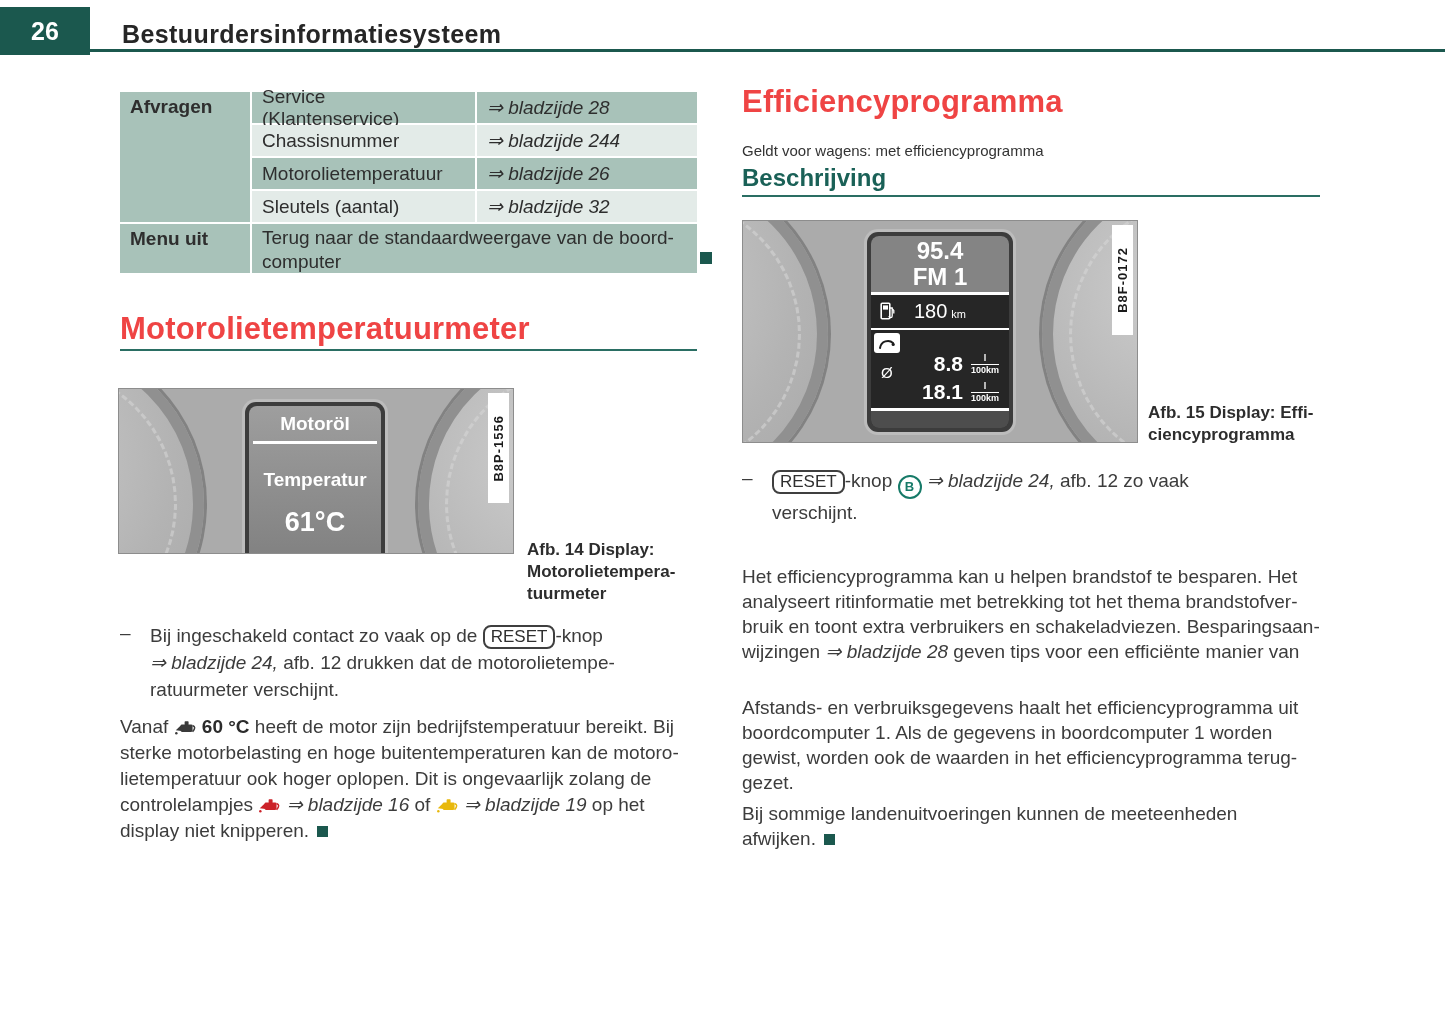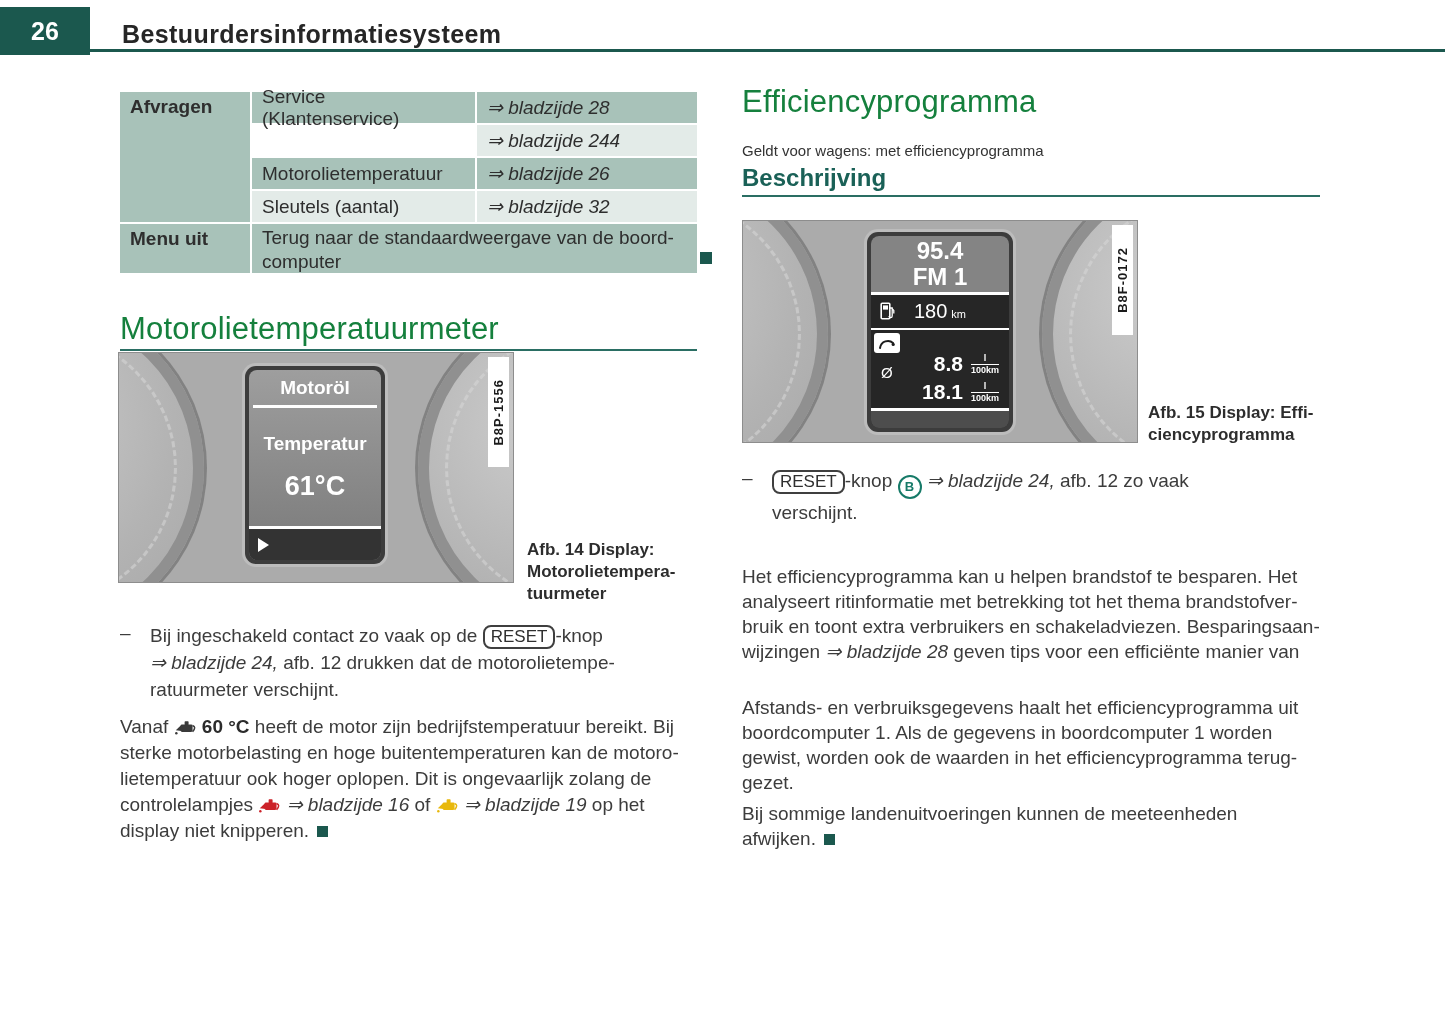--- a/index.html
+++ b/index.html
@@ -18,21 +18,21 @@
   .cell{position:absolute;font-size:19px;display:flex;align-items:center;padding:0 10px;box-sizing:border-box;color:#2e2e2e;}
   .cell.dark{background:#a8c2b9;}
   .cell.light{background:#e3ebe8;}
   .cell.top{align-items:flex-start;padding-top:4px;}
   .cell.bold{font-weight:bold;}
   .cell.ref{font-style:italic;}
   .exit-cell{line-height:24px;align-items:flex-start;padding-top:2px;}
   .end-square{position:absolute;width:12px;height:12px;background:#1b584e;}
 
   
-  .h1{position:absolute;font-size:31px;font-weight:normal;color:#15803d;letter-spacing:.2px;}
+  .h1{position:absolute;font-size:31px;font-weight:bold;color:#ef4444;letter-spacing:.2px;}
   .h2{position:absolute;font-size:24px;font-weight:bold;color:#1a6157;}
   .h-underline{position:absolute;height:2px;background:#2a6e63;}
   .applies-note{position:absolute;font-size:15px;color:#333;}
 
   
   .figure{position:absolute;background:#ababab;overflow:hidden;border:1px solid #8d8d8d;box-sizing:border-box;}
   .gauge{position:absolute;width:330px;height:330px;border-radius:50%;
          background:radial-gradient(circle at 38% 35%, #cdcdcd, #b3b3b3 62%, #a7a7a7);
          border:11px solid #909090;box-shadow:0 0 0 3px #828282;box-sizing:border-box;}
   .gauge::after{content:"";position:absolute;inset:16px;border-radius:50%;border:3px dashed #d8d8d8;opacity:.55;}
@@ -95,34 +95,35 @@
   <div class="header-rule"></div>
   <div class="page-num-box">
     <span>26</span>
   </div>
   <div class="page-title">Bestuurdersinformatiesysteem</div>
 
   <div class="menu-table">
     <div class="cell dark top bold" style="left:0;top:0;width:130px;height:130px;">Afvragen</div>
     <div class="cell dark" style="left:132px;top:0;width:223px;height:31px;">Service (Klantenservice)</div>
     <div class="cell dark ref" style="left:357px;top:0;width:220px;height:31px;">⇒ bladzijde 28</div>
+    <div class="cell light" style="left:132px;top:33px;width:223px;height:31px;">Chassisnummer</div>
     <div class="cell light ref" style="left:357px;top:33px;width:220px;height:31px;">⇒ bladzijde 244</div>
     <div class="cell dark" style="left:132px;top:66px;width:223px;height:31px;">Motorolietemperatuur</div>
     <div class="cell dark ref" style="left:357px;top:66px;width:220px;height:31px;">⇒ bladzijde 26</div>
     <div class="cell light" style="left:132px;top:99px;width:223px;height:31px;">Sleutels (aantal)</div>
     <div class="cell light ref" style="left:357px;top:99px;width:220px;height:31px;">⇒ bladzijde 32</div>
     <div class="cell dark top bold" style="left:0;top:132px;width:130px;height:49px;">Menu uit</div>
     <div class="cell dark exit-cell" style="left:132px;top:132px;width:445px;height:49px;">Terug naar de standaardweergave van de boord-computer</div>
   </div>
   <div class="end-square" style="left:700px;top:252px;"></div>
 
   <div class="h1" style="left:120px;top:311px;">Motorolietemperatuurmeter</div>
   <div class="h-underline" style="left:120px;top:349px;width:577px;"></div>
 
-  <div class="figure" style="left:118px;top:352px;width:396px;height:231px;">
+  <div class="figure" style="left:118px;top:388px;width:396px;height:166px;">
     <div class="gauge" style="left:-245px;top:-50px;"></div>
     <div class="gauge" style="left:299px;top:-50px;"></div>
     <div class="bezel" style="left:123px;top:10px;width:146px;height:204px;">
       <div class="bezel-inner">
         <div class="screen">
           <div class="scr-title">Motoröl</div>
           <div class="scr-rule"></div>
           <div class="scr-mid">
             <div class="scr-label">Temperatur</div>
             <div class="scr-value">61°C</div>

